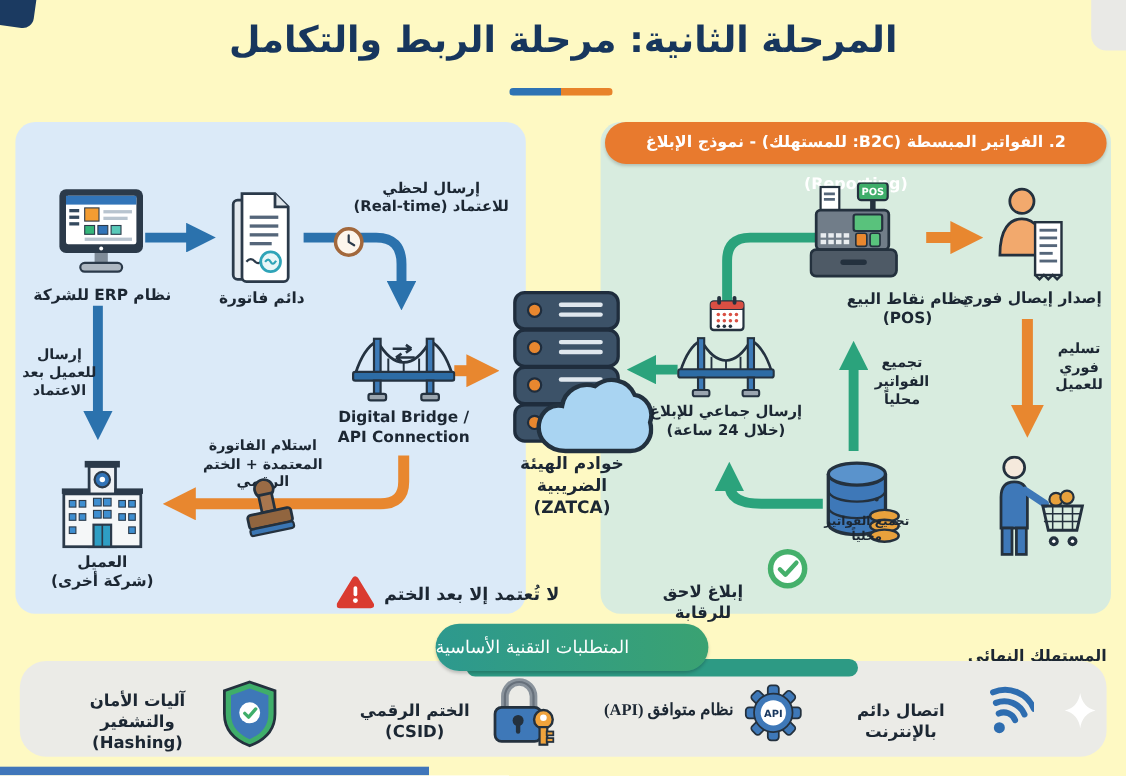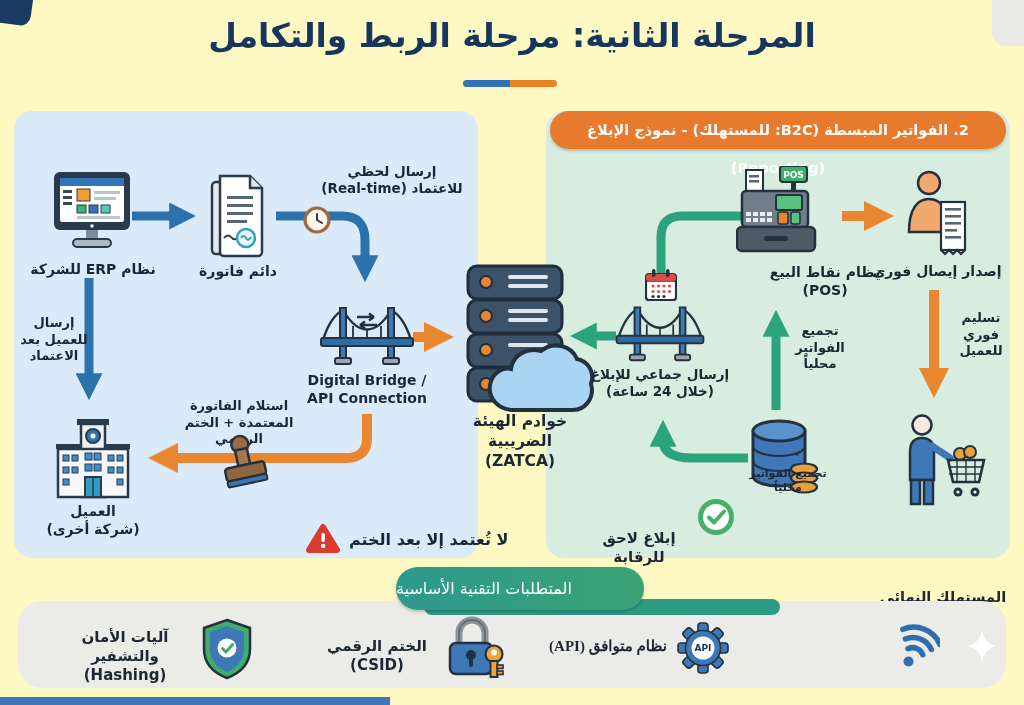--- a/index.html
+++ b/index.html
@@ -344,20 +344,21 @@
   <div class="tealpill">المتطلبات التقنية الأساسية</div>
 
   <svg class="abs" style="left:888px;top:620px" width="52" height="50" viewBox="0 0 52 50">
     <g transform="rotate(22 24 40)" stroke="#2e6db0" stroke-width="5.5" fill="none" stroke-linecap="round">
       <path d="M16,31 A11,11 0 0 1 32,31"></path>
       <path d="M10,23 A20,20 0 0 1 38,23"></path>
       <path d="M4,15 A28.5,28.5 0 0 1 44,15"></path>
     </g>
     <circle cx="20.5" cy="41.5" r="5" fill="#2e6db0"></circle>
   </svg>
+  <div class="lbl" style="left:752px;top:637px;width:134px;font-size:15px;">اتصال دائم بالإنترنت</div>
   <svg class="abs" style="left:968px;top:630px" width="28" height="32" viewBox="0 0 28 32">
     <path d="M14,0 Q16,13 28,16 Q16,19 14,32 Q12,19 0,16 Q12,13 14,0" fill="#fff"></path>
   </svg>
 
   <svg class="abs" style="left:674px;top:618px" width="58" height="60" viewBox="0 0 58 60">
     <g transform="translate(29,30)">
       <g fill="#3e78b8" stroke="#24313e" stroke-width="1.6">
         <rect x="-5" y="-25" width="10" height="50" rx="3"></rect>
         <rect x="-5" y="-25" width="10" height="50" rx="3" transform="rotate(45)"></rect>
         <rect x="-5" y="-25" width="10" height="50" rx="3" transform="rotate(90)"></rect>

